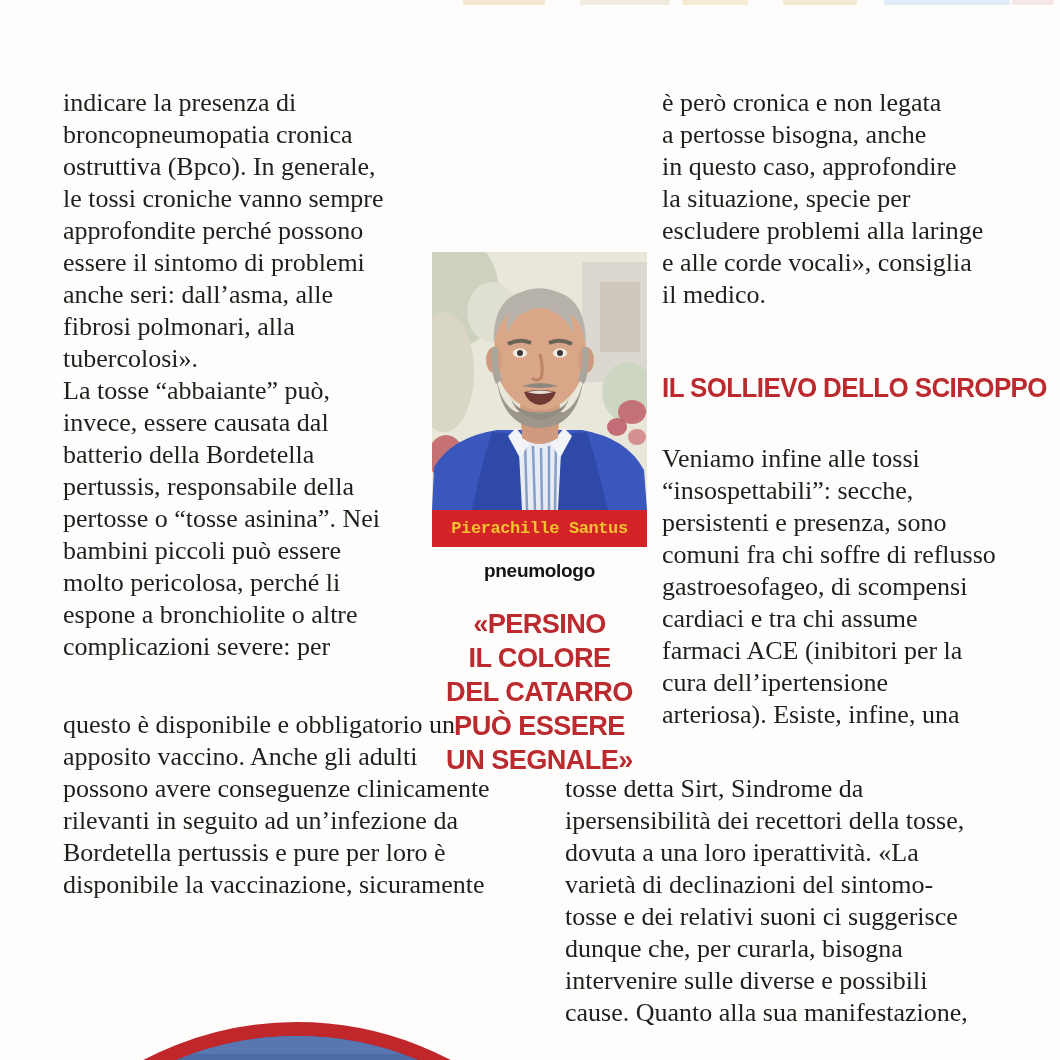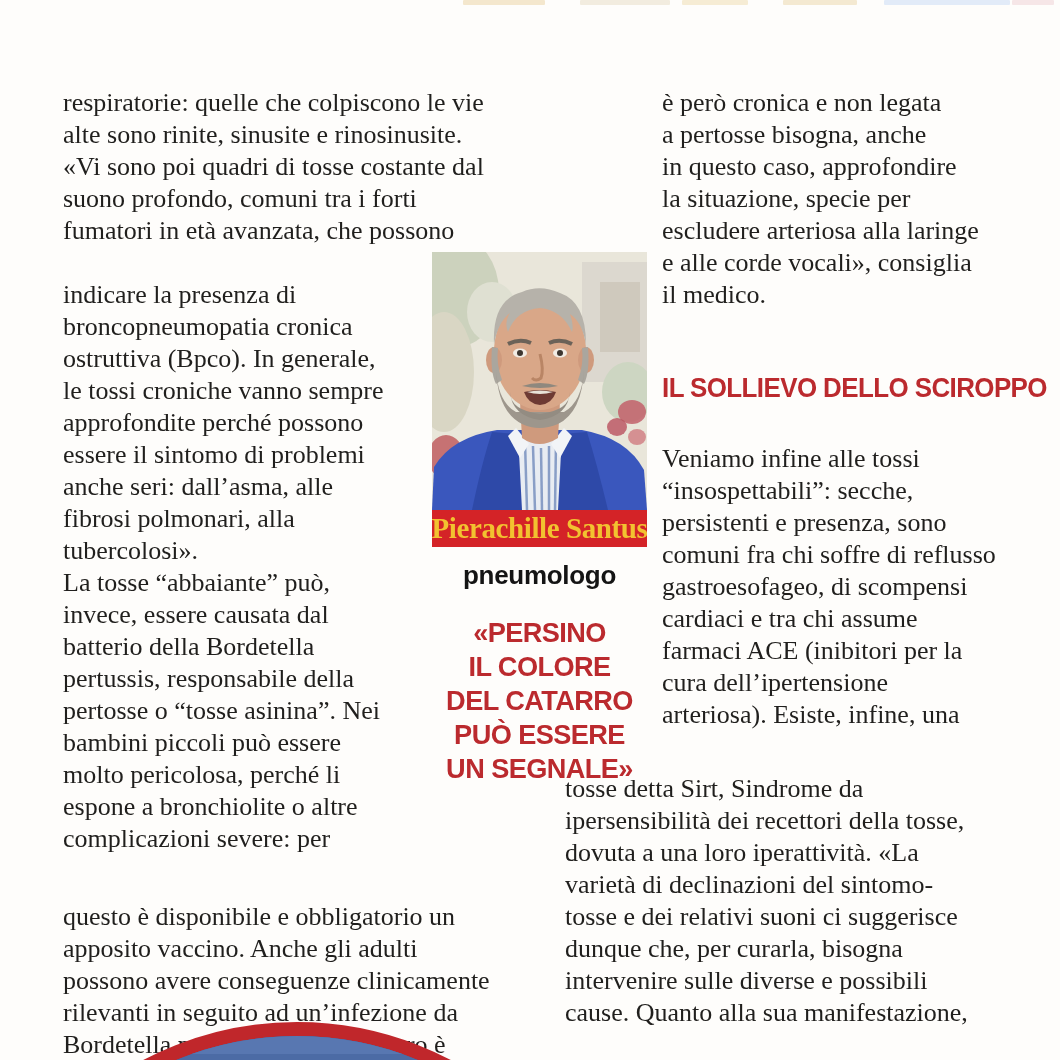--- a/index.html
+++ b/index.html
@@ -28,26 +28,26 @@
     white-space:nowrap;
     transform:scaleX(0.96);transform-origin:left;
   }
   #right-bottom{margin-top:10px;}
 
   
   #inset{position:absolute;left:432px;top:252px;width:215px;}
   #photo{width:215px;height:258px;display:block;background:#e9e5d8;}
   #caption-band{
     height:37px;display:flex;align-items:center;justify-content:center;
-    font-family:Liberation Serif, serif;font-weight:bold;font-size:29px;
+    font-family:Liberation Mono, monospace;font-weight:bold;font-size:17px;
     letter-spacing:-0.4px;white-space:nowrap;
   }
   #role{
     margin-top:13px;text-align:center;color:#141414;
-    font-family:"Liberation Sans", sans-serif;font-weight:bold;font-size:26px;
+    font-family:"Liberation Sans", sans-serif;font-weight:bold;font-size:19px;
     letter-spacing:-0.3px;
   }
   #pull-quote{
     margin-top:25px;text-align:center;white-space:pre-line;
     font-family:"Liberation Sans", sans-serif;font-weight:bold;
     font-size:28px;line-height:34px;letter-spacing:-0.6px;
     transform:scaleX(0.97);transform-origin:center;
   }
 
   
@@ -64,25 +64,20 @@
 <div class="top-strip">
     <div class="seg" style="left: 463px; width: 82px; background: rgb(244, 231, 205);"></div>
     <div class="seg" style="left: 580px; width: 90px; background: rgb(242, 236, 223);"></div>
     <div class="seg" style="left: 682px; width: 66px; background: rgb(246, 236, 212);"></div>
     <div class="seg" style="left: 783px; width: 74px; background: rgb(244, 233, 209);"></div>
     <div class="seg" style="left: 884px; width: 126px; background: rgb(226, 235, 248);"></div>
     <div class="seg" style="left: 1012px; width: 42px; background: rgb(246, 230, 231);"></div>
   </div>
 
 <div class="col" id="left-col">
-  <div class="seg-block">respiratorie: quelle che colpiscono le vie
-alte sono rinite, sinusite e rinosinusite.
-«Vi sono poi quadri di tosse costante dal
-suono profondo, comuni tra i forti
-fumatori in età avanzata, che possono</div>
   <div class="seg-block">indicare la presenza di
 broncopneumopatia cronica
 ostruttiva (Bpco). In generale,
 le tossi croniche vanno sempre
 approfondite perché possono
 essere il sintomo di problemi
 anche seri: dall’asma, alle
 fibrosi polmonari, alla
 tubercolosi».
 La tosse “abbaiante” può,
@@ -100,21 +95,21 @@
 rilevanti in seguito ad un’infezione da
 Bordetella pertussis e pure per loro è
 disponibile la vaccinazione, sicuramente</div>
 </div>
 
 <div class="col" id="right-col">
   <div class="seg-block indented">è però cronica e non legata
 a pertosse bisogna, anche
 in questo caso, approfondire
 la situazione, specie per
-escludere arteriosa alla laringe
+escludere problemi alla laringe
 e alle corde vocali», consiglia
 il medico.</div>
   <div class="section-heading" style="color: rgb(187, 42, 46);">IL SOLLIEVO DELLO SCIROPPO</div>
   <div class="seg-block indented">Veniamo infine alle tossi
 “insospettabili”: secche,
 persistenti e presenza, sono
 comuni fra chi soffre di reflusso
 gastroesofageo, di scompensi
 cardiaci e tra chi assume
 farmaci ACE (inibitori per la

